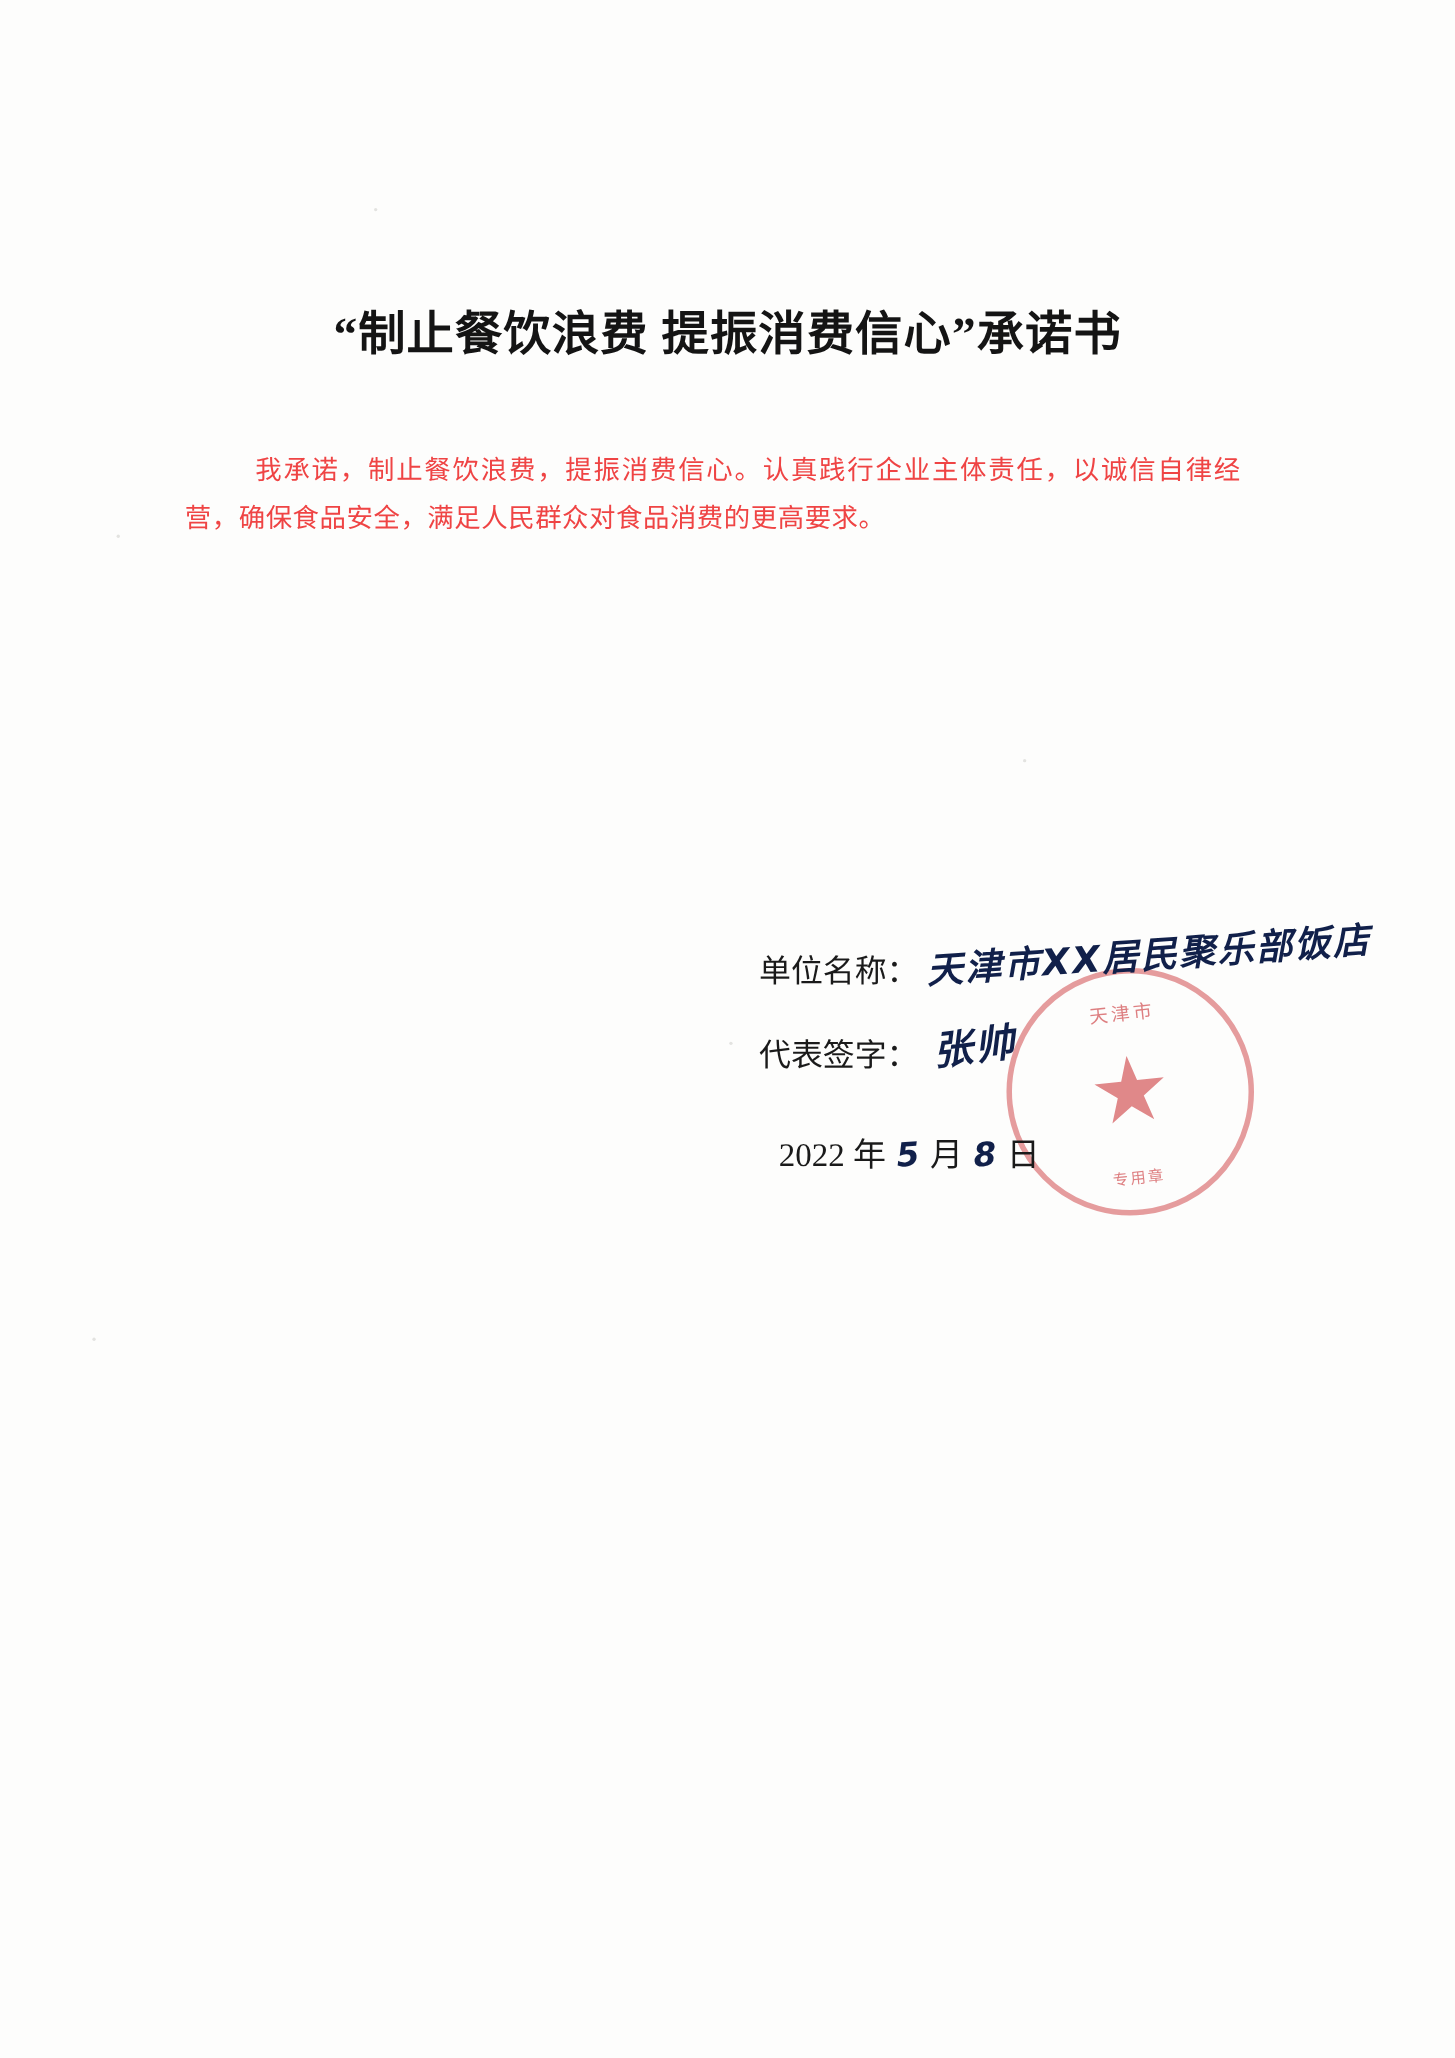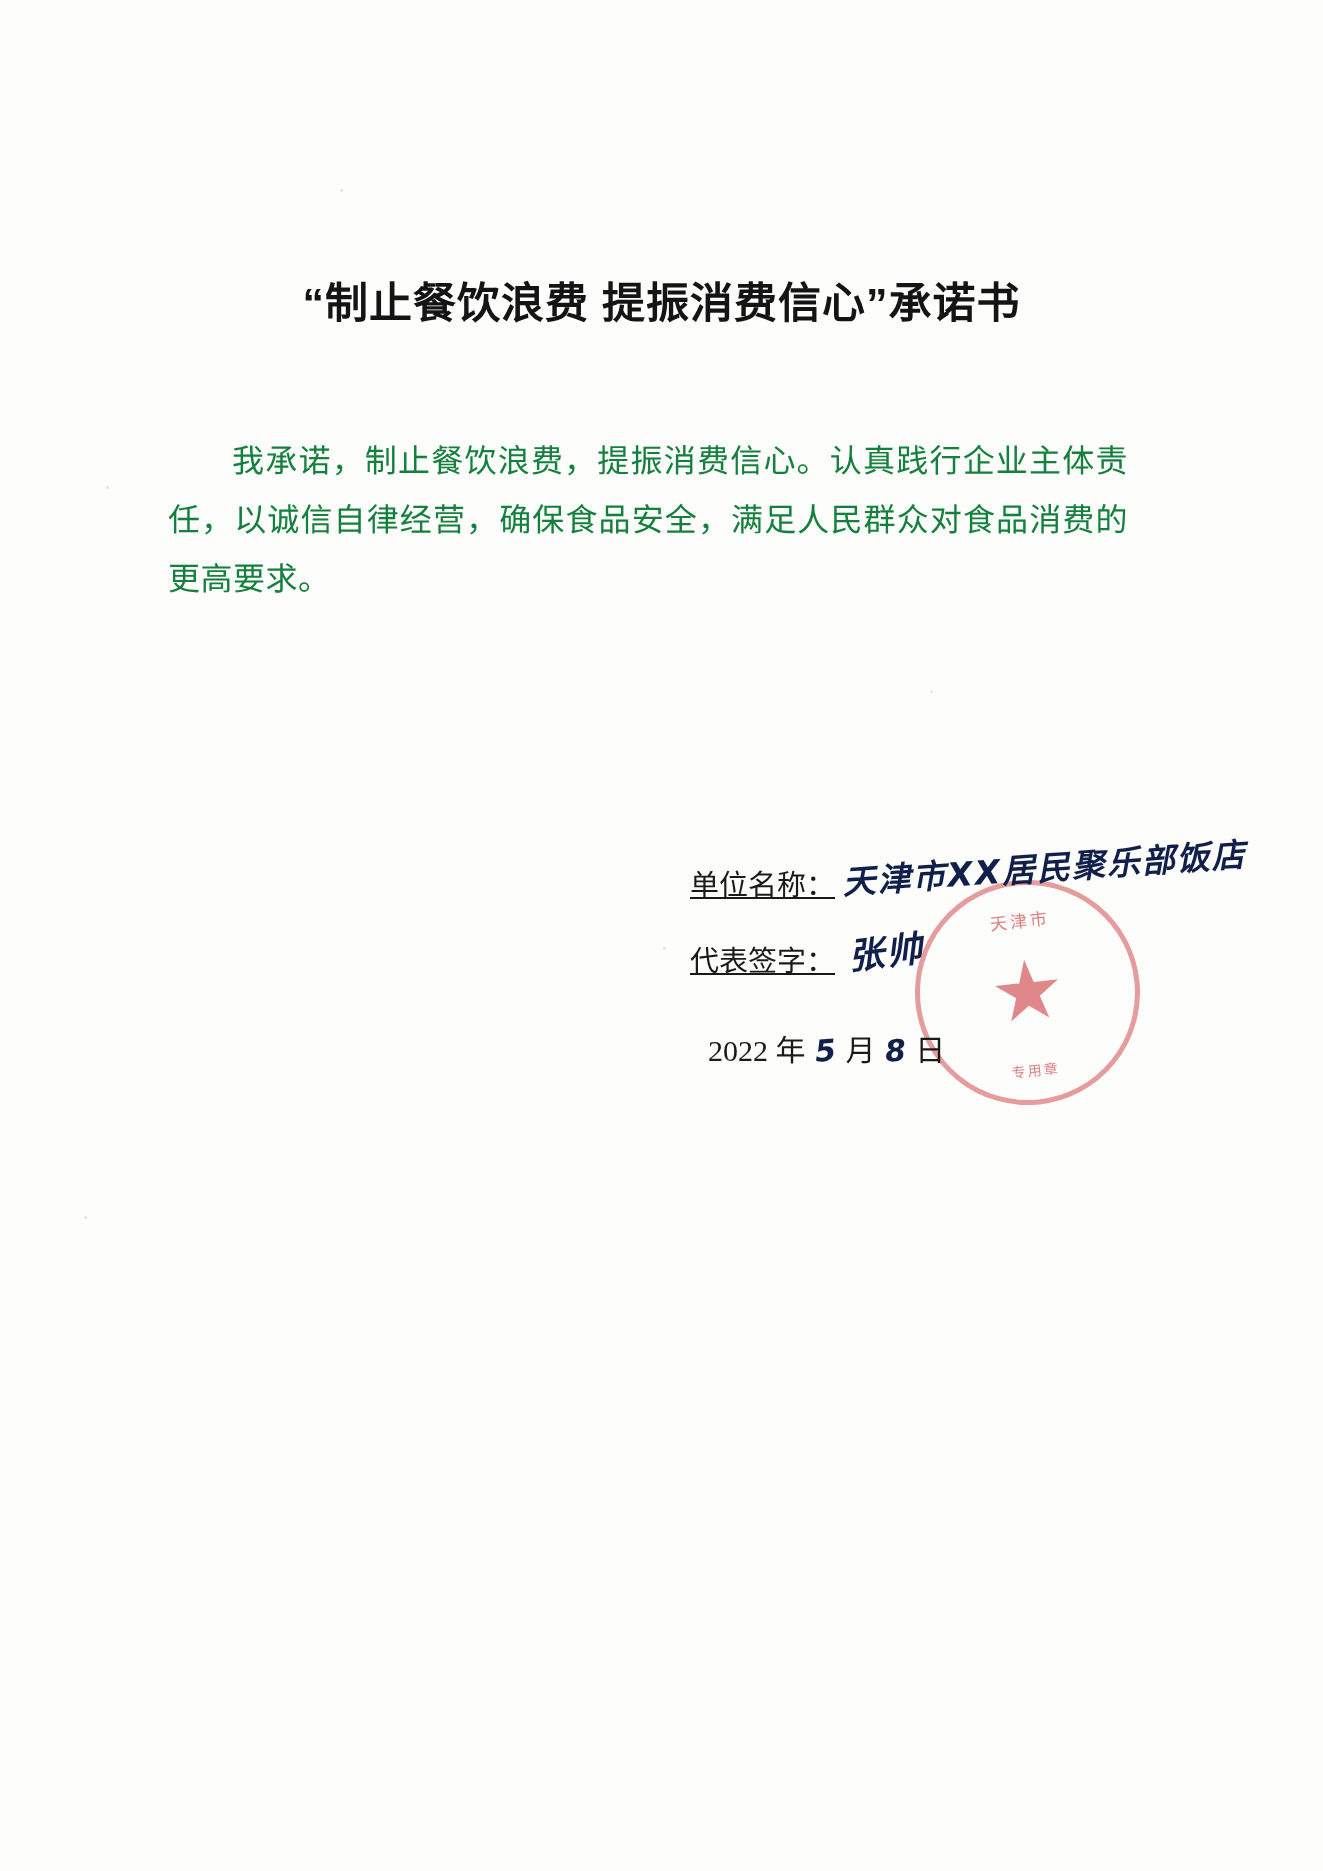--- a/index.html
+++ b/index.html
@@ -36,32 +36,32 @@
   .doc-title {
     position: absolute;
     top: 268px;
     left: 0;
     width: 100%;
     text-align: center;
     font-size: 43px;
     font-weight: bold;
     letter-spacing: 1px;
     color: #141414;
-    font-family: Liberation Sans, sans-serif;
+    font-family: Liberation Serif, serif;
   }
 
   .body-text {
     position: absolute;
-    top: 432px;
+    top: 406px;
     left: 168px;
     width: 960px;
-    font-size: 32px;
+    font-size: 24px;
     line-height: 1.85;
     text-indent: 64px;
-    color: #15803d;
+    color: #ef4444;
     letter-spacing: .5px;
     text-align: justify;
   }
 
   .sign-block {
     position: absolute;
     top: 865px;
     left: 690px;
     width: 560px;
     font-size: 29px;
@@ -71,21 +71,20 @@
 
   .sign-row {
     position: relative;
     height: 76px;
     white-space: nowrap;
   }
 
   .sign-label {
     display: inline-block;
     vertical-align: middle;
-    text-decoration: underline;
   }
 
   .handwriting {
     font-family: "DejaVu Sans", sans-serif;
     color: #11204a;
     font-style: italic;
     font-weight: 600;
     letter-spacing: 2px;
     transform: rotate(-4deg);
     display: inline-block;

